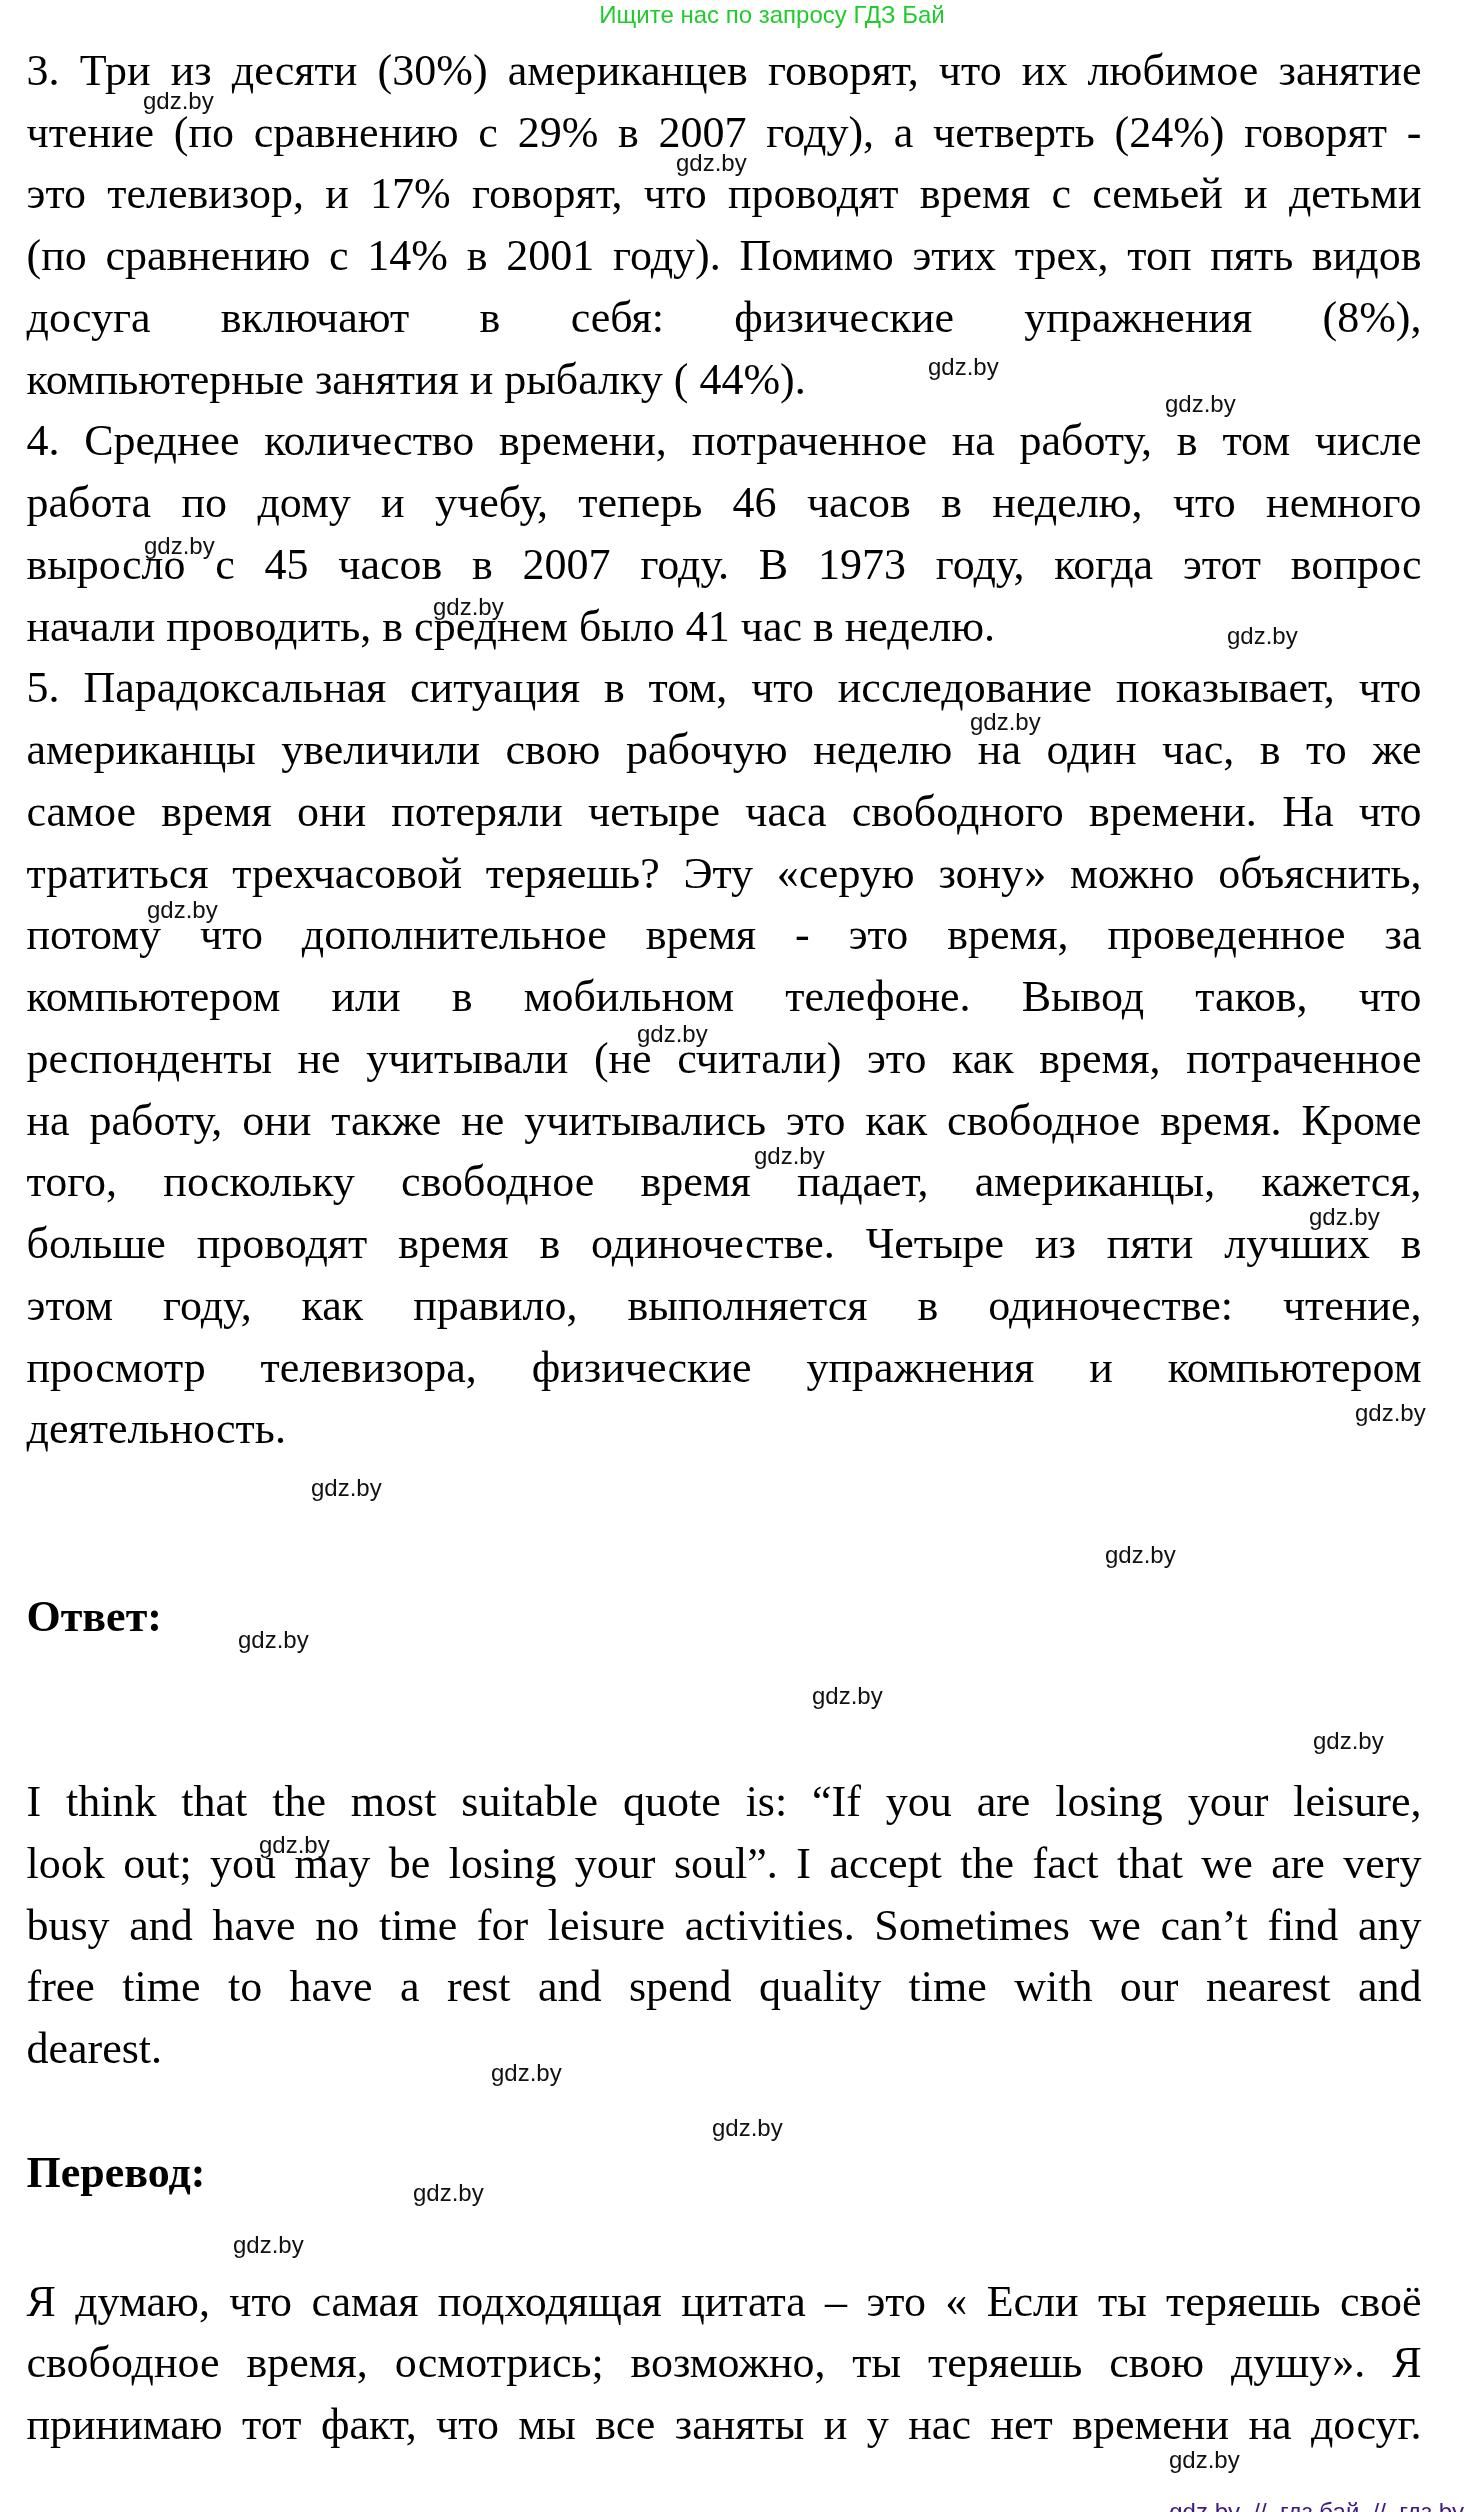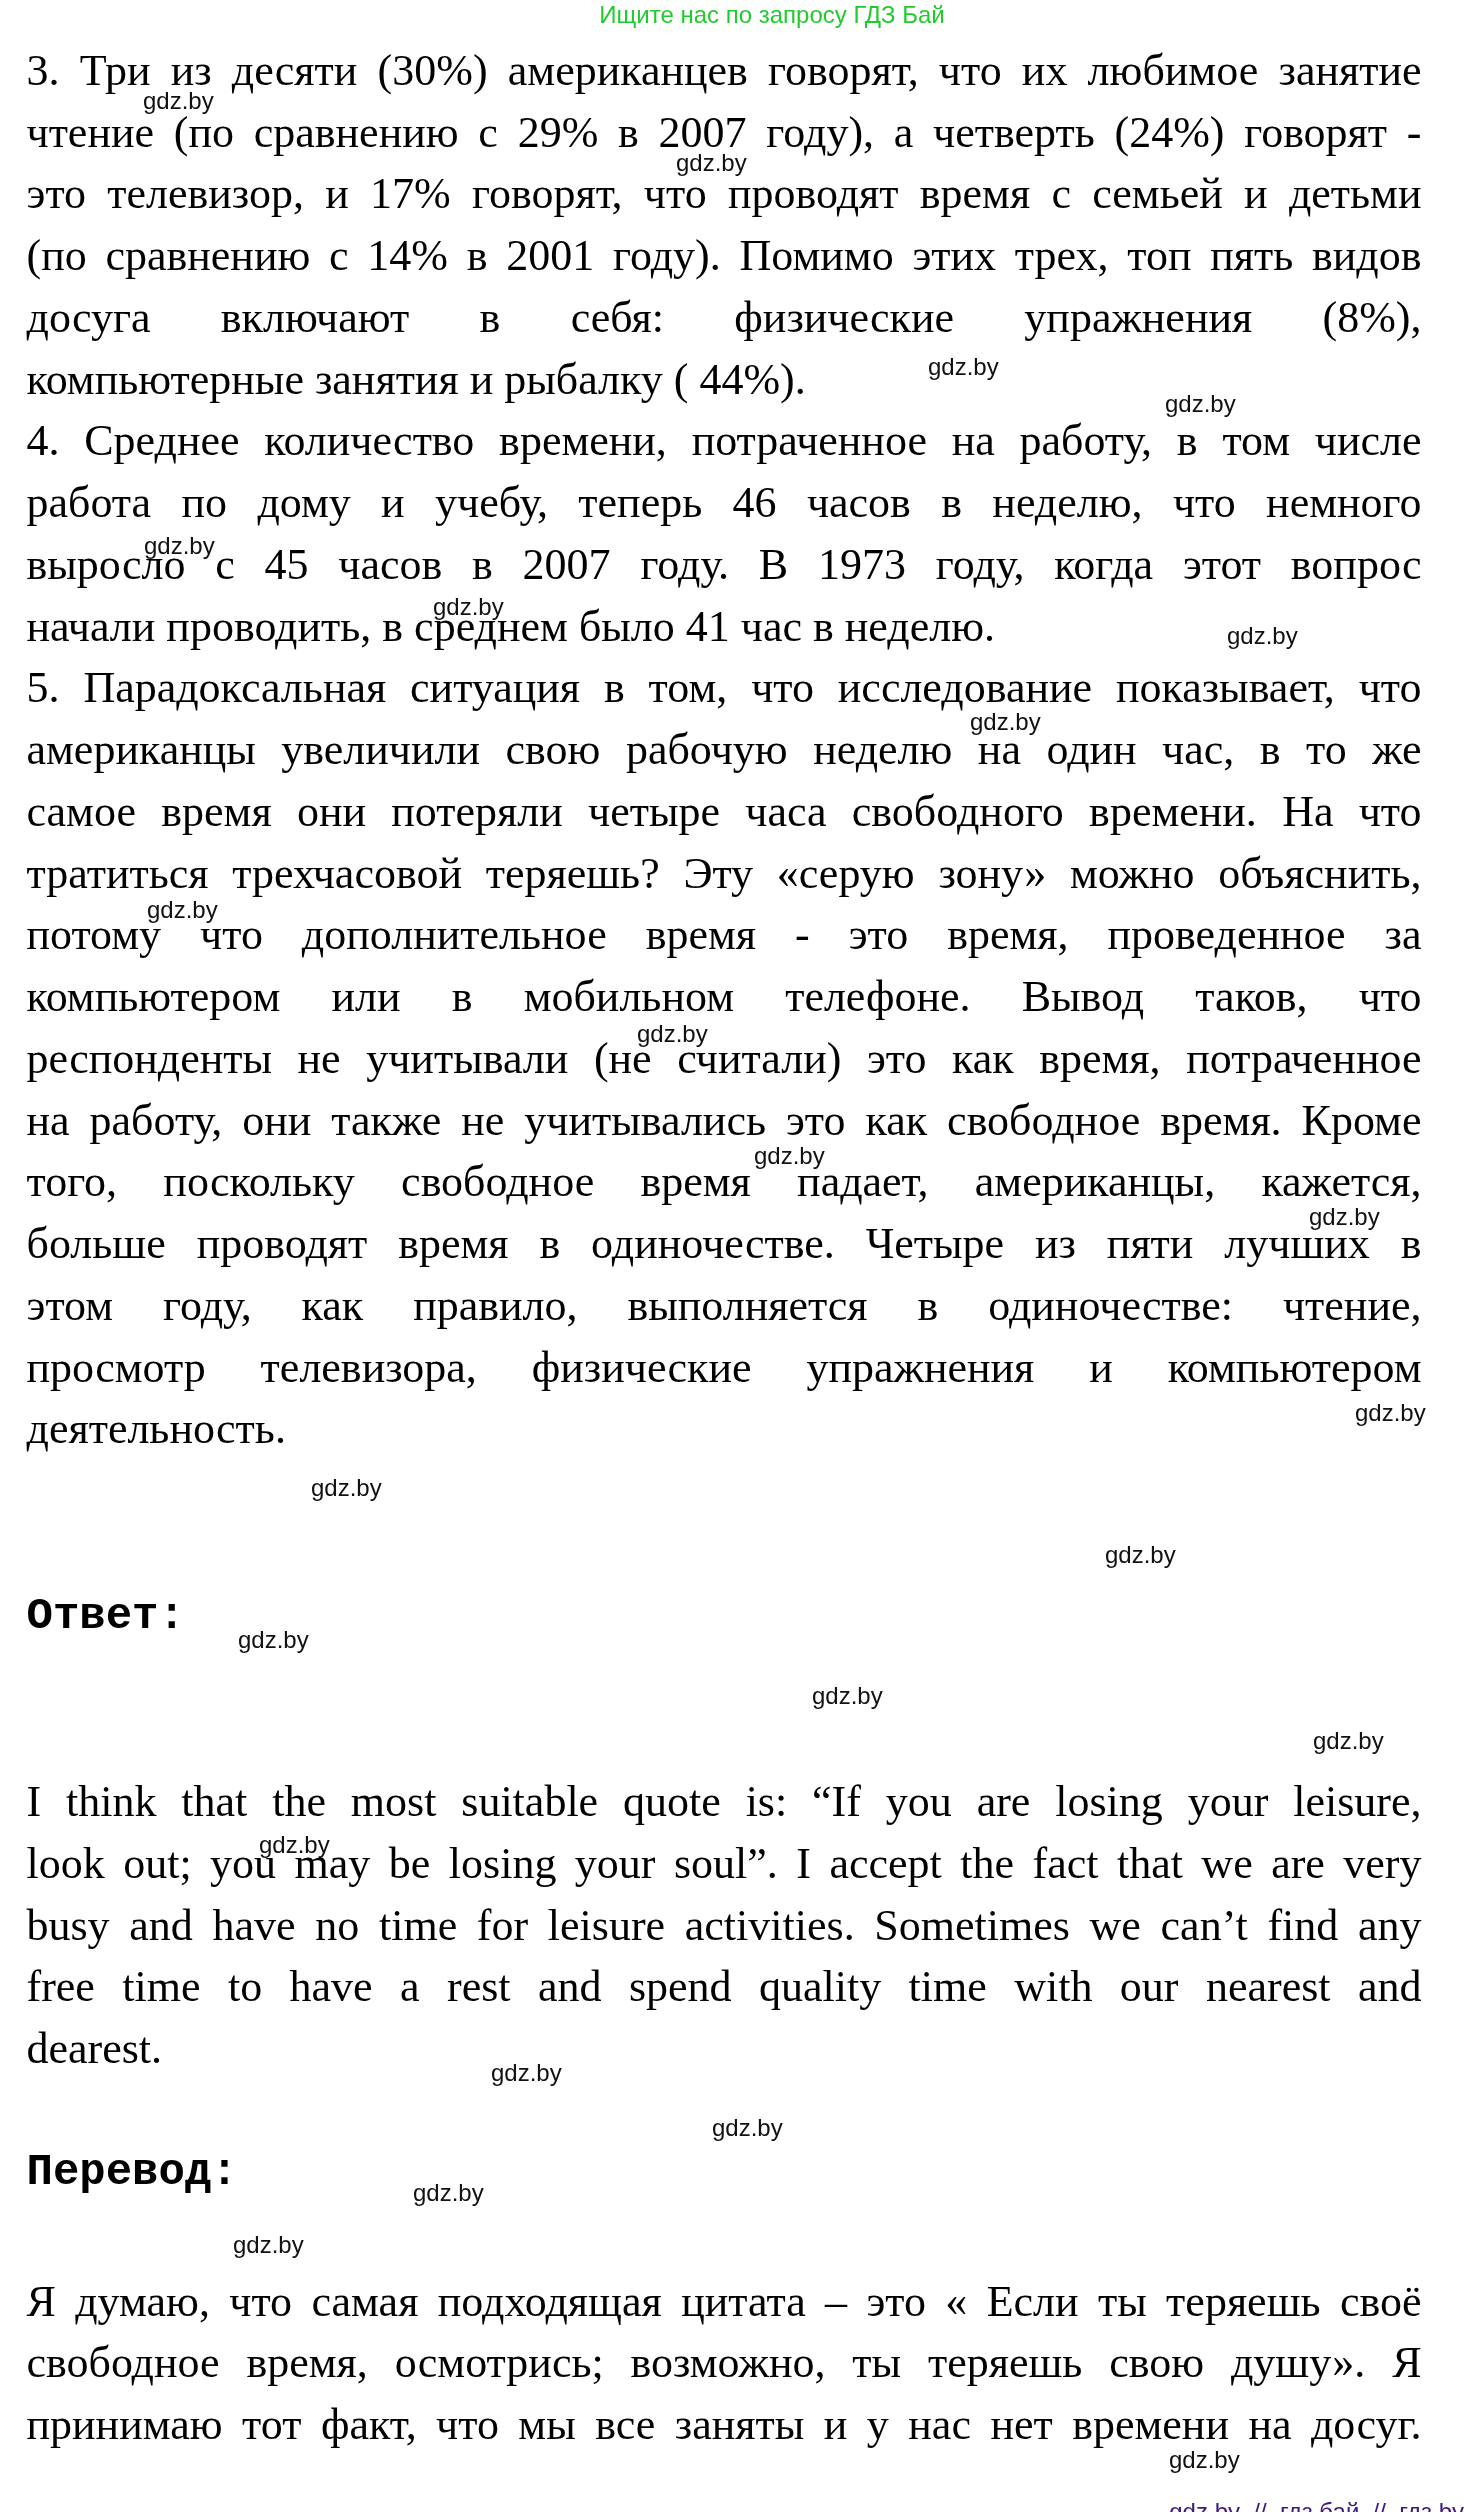--- a/index.html
+++ b/index.html
@@ -56,21 +56,21 @@
       white-space: nowrap;
       text-align: justify;
       text-align-last: justify;
     }
     .line.last {
       text-align-last: left;
     }
     .heading {
       position: absolute;
       left: 26.5px;
-      font-family: Liberation Mono, monospace;
+      font-family: Liberation Serif, serif;
       font-weight: bold;
       font-size: 44px;
       line-height: 51px;
       color: #000000;
       white-space: nowrap;
     }
     .wm {
       position: absolute;
       font-family: "Liberation Sans", sans-serif;
       font-size: 24px;

